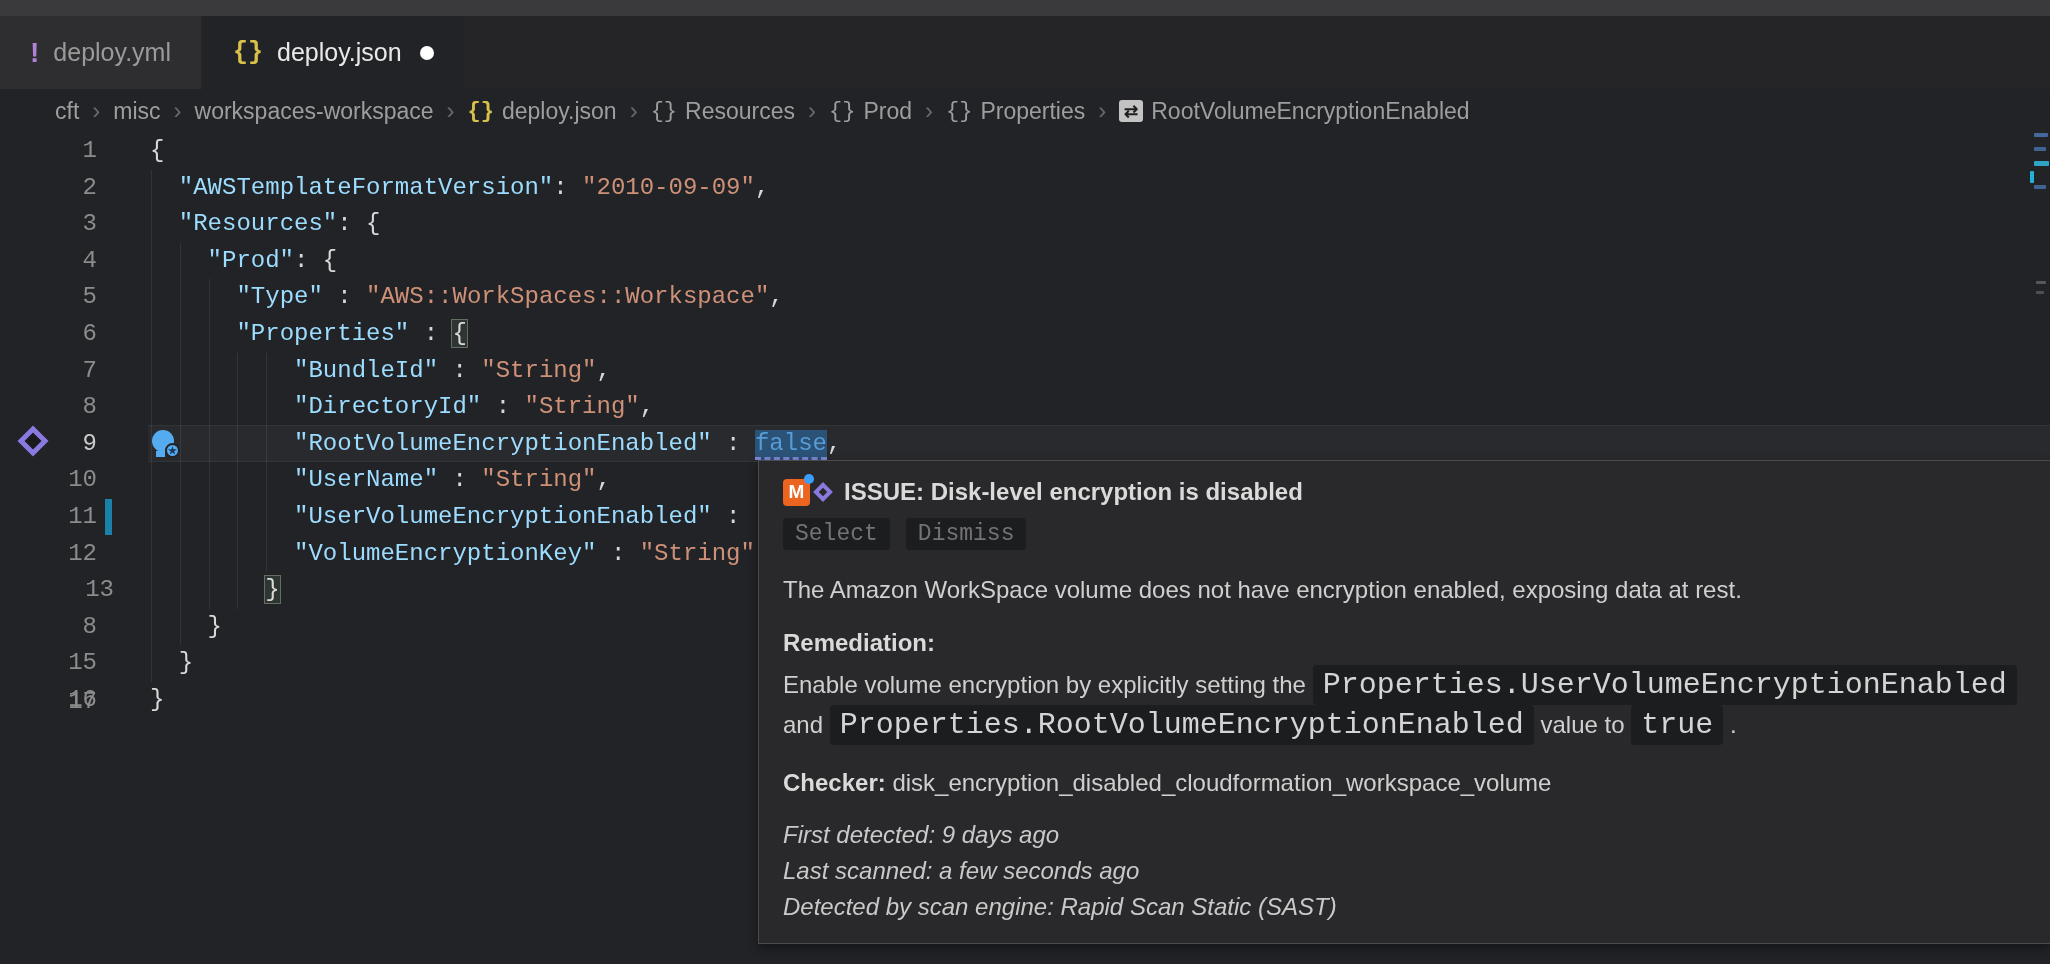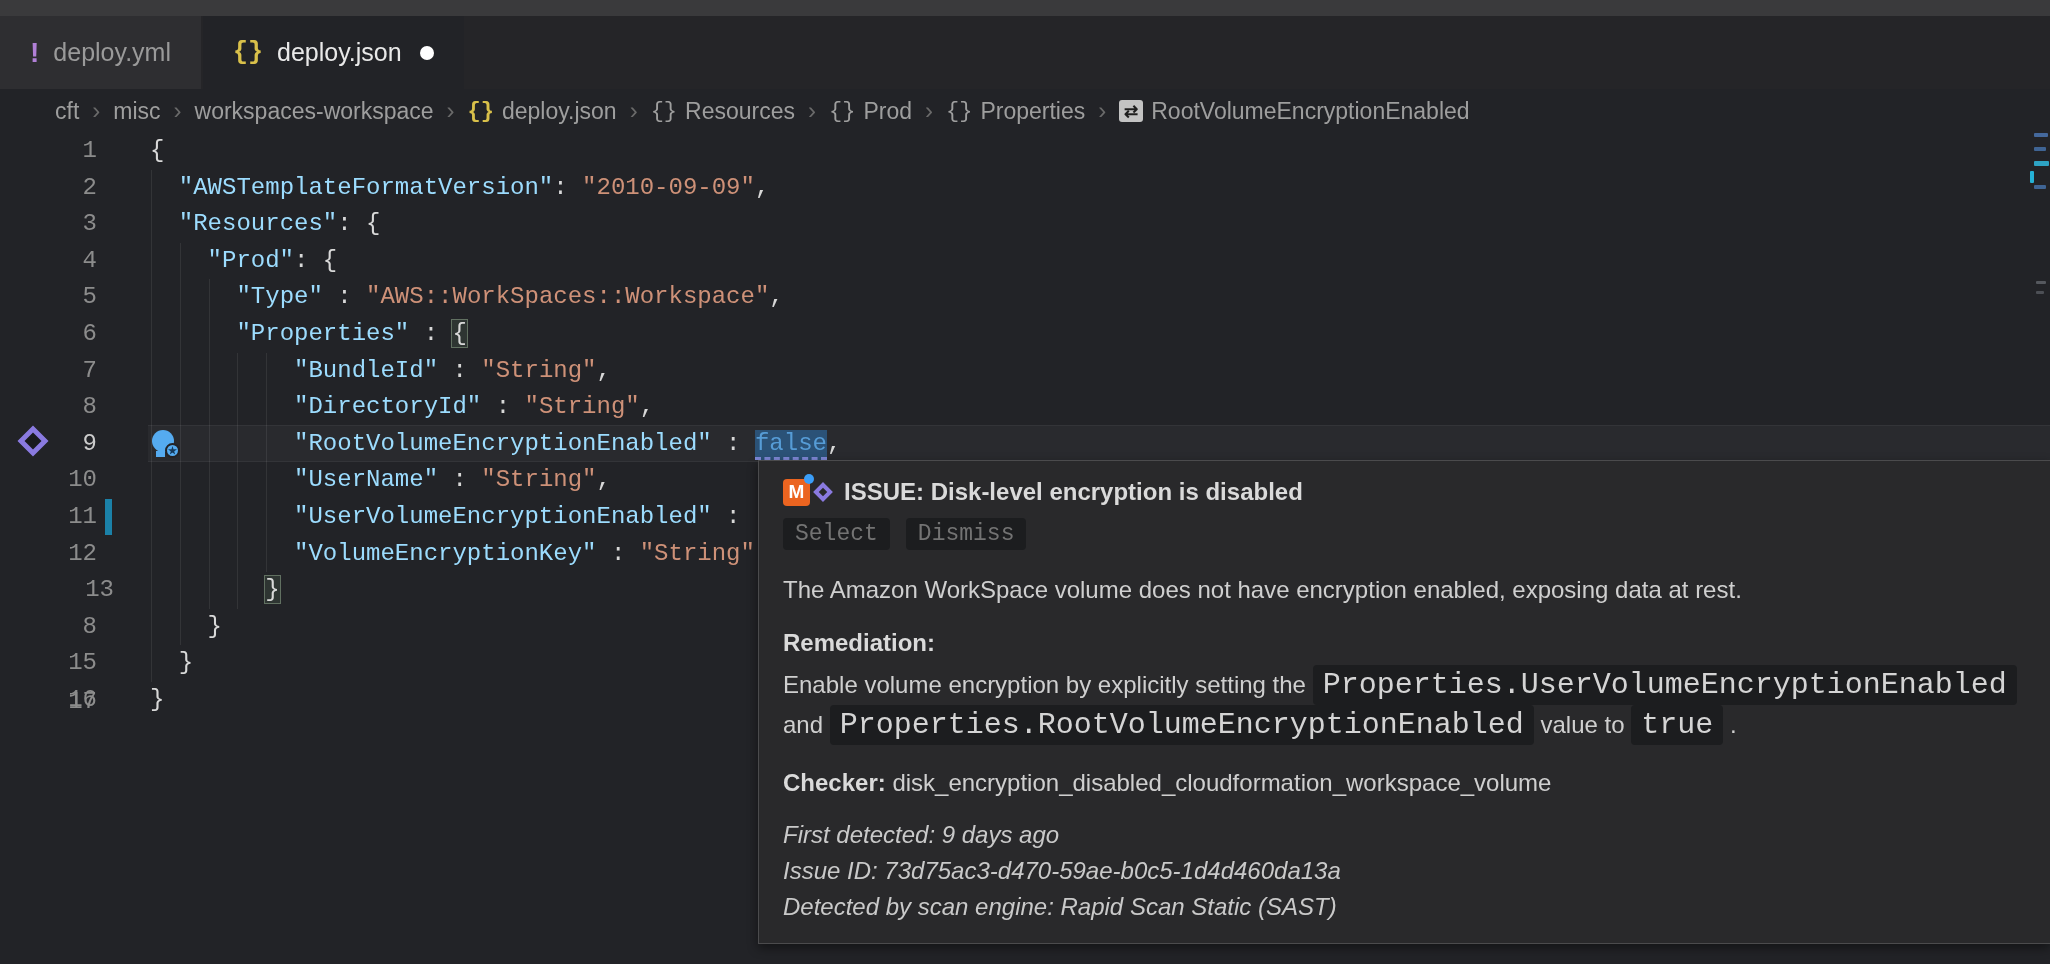--- a/index.html
+++ b/index.html
@@ -220,18 +220,18 @@
         <span class="action-chip">Dismiss</span>
       </div>
     <div class="hover-desc">The Amazon WorkSpace volume does not have encryption enabled, exposing data at rest.</div>
     <div class="hover-remed-label">Remediation:</div>
     <div class="hover-remed"><span>Enable volume encryption by explicitly setting the </span><span class="code-chip">Properties.UserVolumeEncryptionEnabled</span><span> and </span><span class="code-chip">Properties.RootVolumeEncryptionEnabled</span><span> value to </span><span class="code-chip">true</span><span> .</span></div>
     <div class="hover-checker">
       <b>Checker:</b><span> disk_encryption_disabled_cloudformation_workspace_volume</span>
     </div>
     <div class="hover-meta">
         <div>First detected: 9 days ago</div>
-        <div>Issue ID: 73d75ac3-d470-59ae-b0c5-1d4d460da13a</div>
+        <div>Last scanned: a few seconds ago</div>
         <div>Detected by scan engine: Rapid Scan Static (SAST)</div>
       </div>
   </div>
 
 </div>
 
 </body></html>

